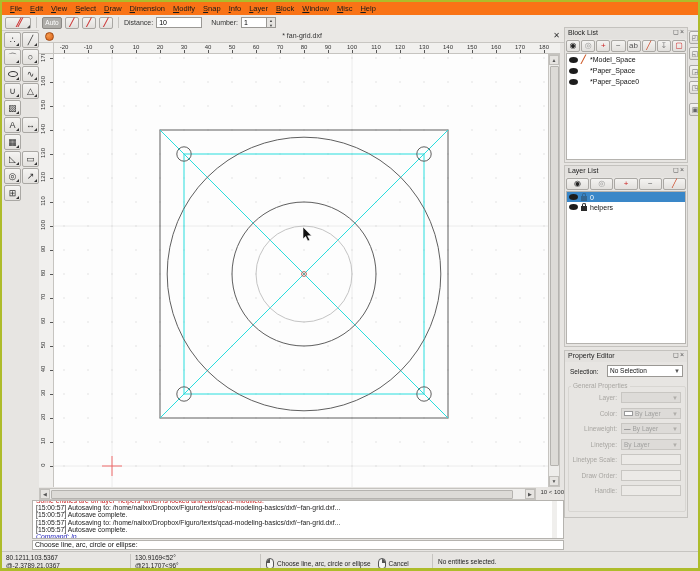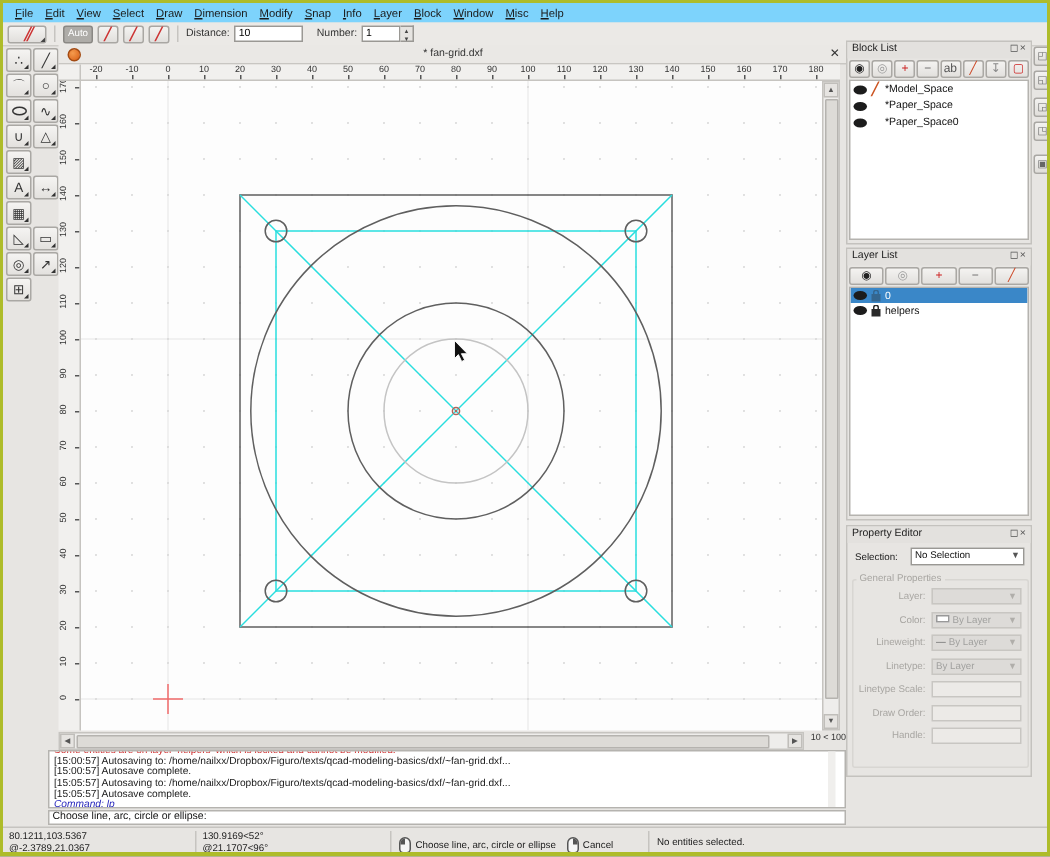--- a/index.html
+++ b/index.html
@@ -4,21 +4,21 @@
 <style>
   * { box-sizing: border-box; margin: 0; padding: 0; }
   html,body { background:#888; }
   body { font-family:"Liberation Sans", sans-serif; }
   #app{
     position:relative; width:700px; height:571px; background:#e7e5e2;
     border:2px solid #aebc2a; border-bottom-width:3px; overflow:hidden;
     font-family:"Liberation Sans", sans-serif; color:#222;
   }
   
-  #menubar{ position:absolute; left:0; top:0; right:0; height:13px; background:#7dd3fc;
+  #menubar{ position:absolute; left:0; top:0; right:0; height:13px; background:#f97316;
     display:flex; align-items:center; padding-left:4px; font-size:7.5px; color:#1a1a1a; }
   .menu-item{ padding:1px 4px; cursor:default; }
   .menu-item u{ text-decoration:underline; }
   
   #options{ position:absolute; left:0; top:13px; right:0; height:16px; background:#ebe9e6;
     border-bottom:1px solid #cfcdc9; display:flex; align-items:center; gap:3px; padding-left:3px; font-size:7px; }
   .tb-btn{ height:12px; min-width:14px; background:linear-gradient(#f4f3f1,#e1dfdc);
     border:1px solid #a9a7a3; border-radius:2px; font-size:8px; line-height:10px; text-align:center; position:relative; }
   .tb-btn.pressed{ background:#aeaca8; color:#fff; border-color:#8a8884; }
   .red-glyph{ color:#cc3333; font-weight:bold; }

